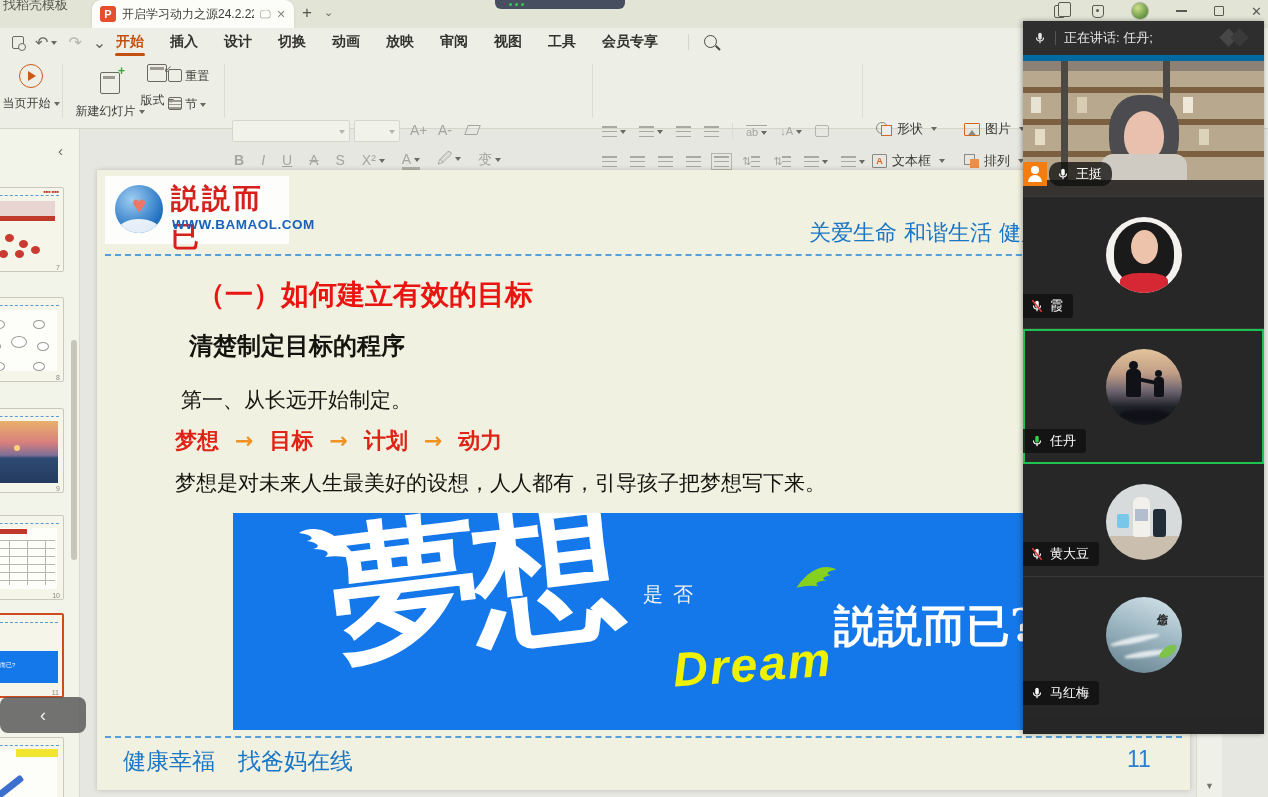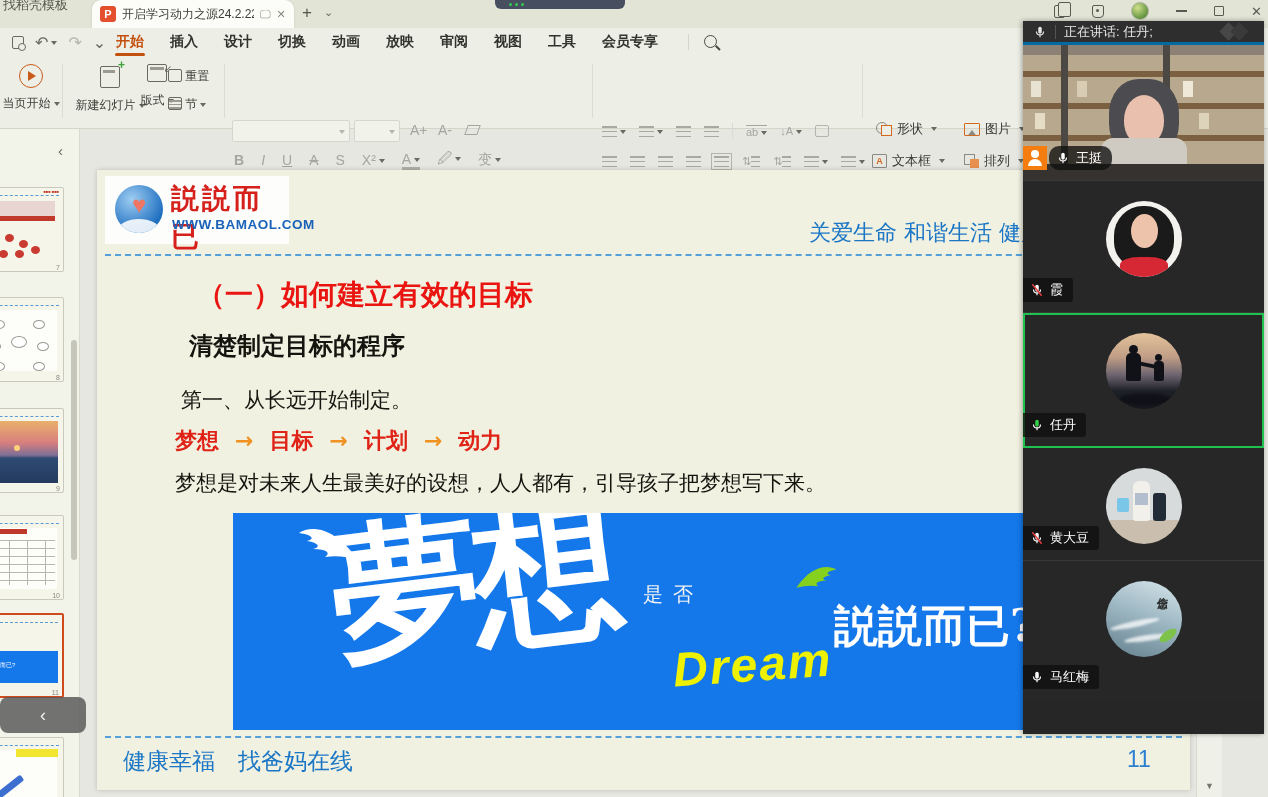--- a/index.html
+++ b/index.html
@@ -159,21 +159,21 @@
   .s-footer { position:absolute; left:26px; top:576px; font-size:23px; color:#1b76c5; }
   .s-page { position:absolute; left:1030px; top:576px; font-size:23px; color:#2a7fd0; }
 
   
   #vscroll { position:absolute; left:1196px; top:129px; width:26px; bottom:0; background:#eff0e8; border-left:1px solid #dadbd0; }
   #vscroll .arr { position:absolute; left:0; right:0; bottom:6px; text-align:center; font-size:9px; color:#777770; }
 
   
   #meeting { position:absolute; left:1023px; top:21px; width:241px; height:713px; background:#262626; z-index:50;
              box-shadow:-1px 0 5px rgba(0,0,0,.35); color:#fff; }
-  .m-header { height:24px; background:#2e2e2e; border-bottom:3px solid #0369a1; display:flex; align-items:center;
+  .m-header { height:40px; background:#2e2e2e; border-bottom:6px solid #0369a1; display:flex; align-items:center;
               gap:8px; padding:0 10px; font-size:13px; color:#e6e6e6; }
   .m-div { width:1px; height:14px; background:#555; }
   .m-logo { margin-left:auto; position:relative; width:34px; height:22px; }
   .m-logo:before, .m-logo:after { content:""; position:absolute; width:13px; height:13px; transform:rotate(45deg); }
   .m-logo:before { left:2px; top:4px; background:#474747; }
   .m-logo:after { left:13px; top:4px; background:#3a3a3a; }
   .tile { position:relative; border-bottom:1px solid #383838; overflow:hidden; background:#272727; }
   .tile.active { outline:2px solid #1fc24e; outline-offset:-2px; }
   .pill { position:absolute; left:0; bottom:10px; height:24px; background:rgba(16,16,16,.78);
           border-radius:0 3px 3px 0; display:flex; align-items:center; gap:6px; padding:0 10px 0 7px;
@@ -275,21 +275,21 @@
     <span class="menu-search"></span>
   </div>
 
   <div id="ribbon">
     <div class="g-item" style="left:0;width:62px;top:8px">
       <div class="ic-play"></div>
       <div class="rlabel" style="margin-top:7px"><span>当页开始</span><span class="caret"></span></div>
     </div>
     <div class="rsep" style="left:62px"></div>
 
-    <div class="g-item" style="left:66px;width:88px;top:10px">
+    <div class="g-item" style="left:66px;width:88px;top:16px">
       <div class="ic-newslide"></div>
       <div class="rlabel" style="margin-top:9px"><span>新建幻灯片</span><span class="caret"></span></div>
     </div>
     <div class="g-item" style="left:132px;width:50px;top:8px">
       <div class="ic-layout"></div>
       <div class="rlabel" style="margin-top:10px"><span>版式</span><span class="caret"></span></div>
     </div>
     <div class="g-item" style="left:168px;width:56px;top:12px;text-align:left">
       <div class="rlabel"><span class="ic-reset"></span> <span>重置</span></div>
       <div class="rlabel" style="margin-top:11px"><span class="ic-section"></span> <span>节</span><span class="caret"></span></div>

